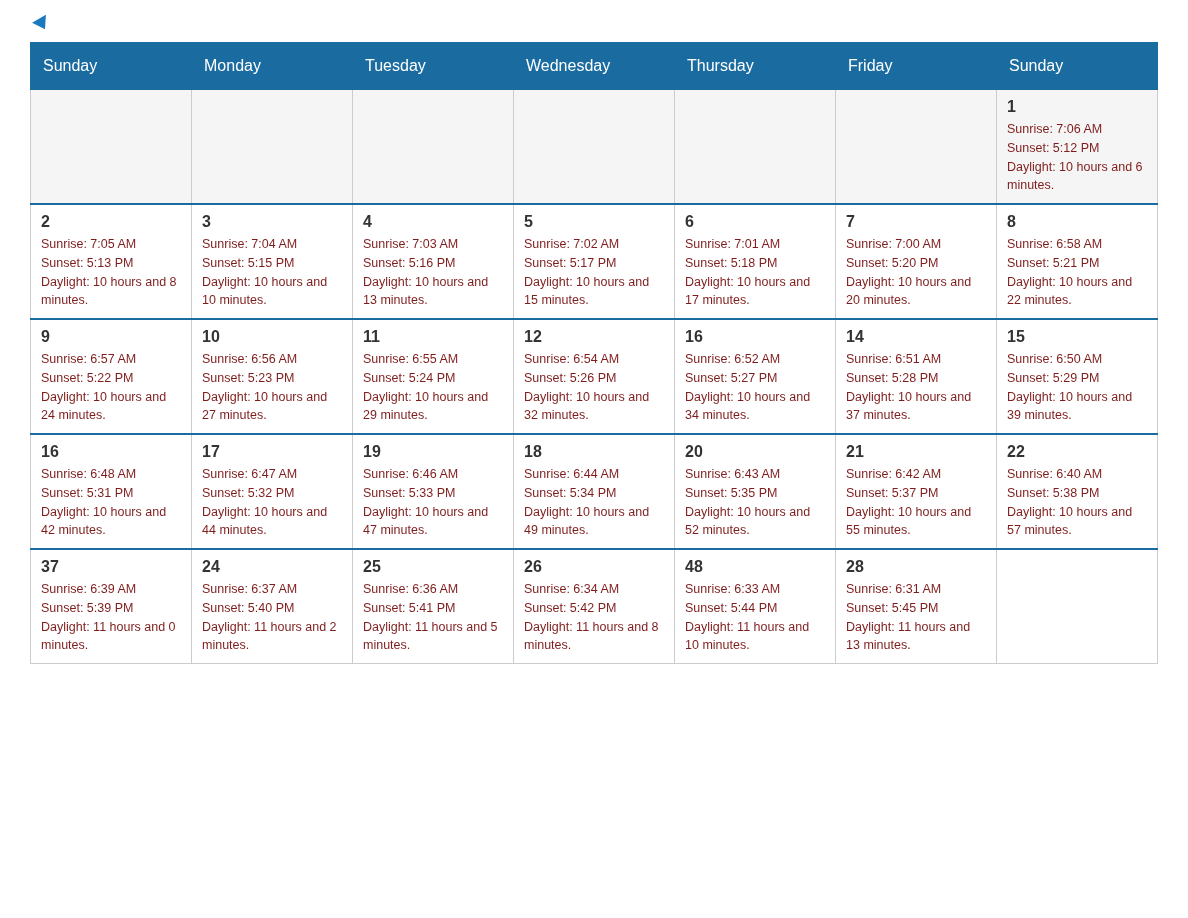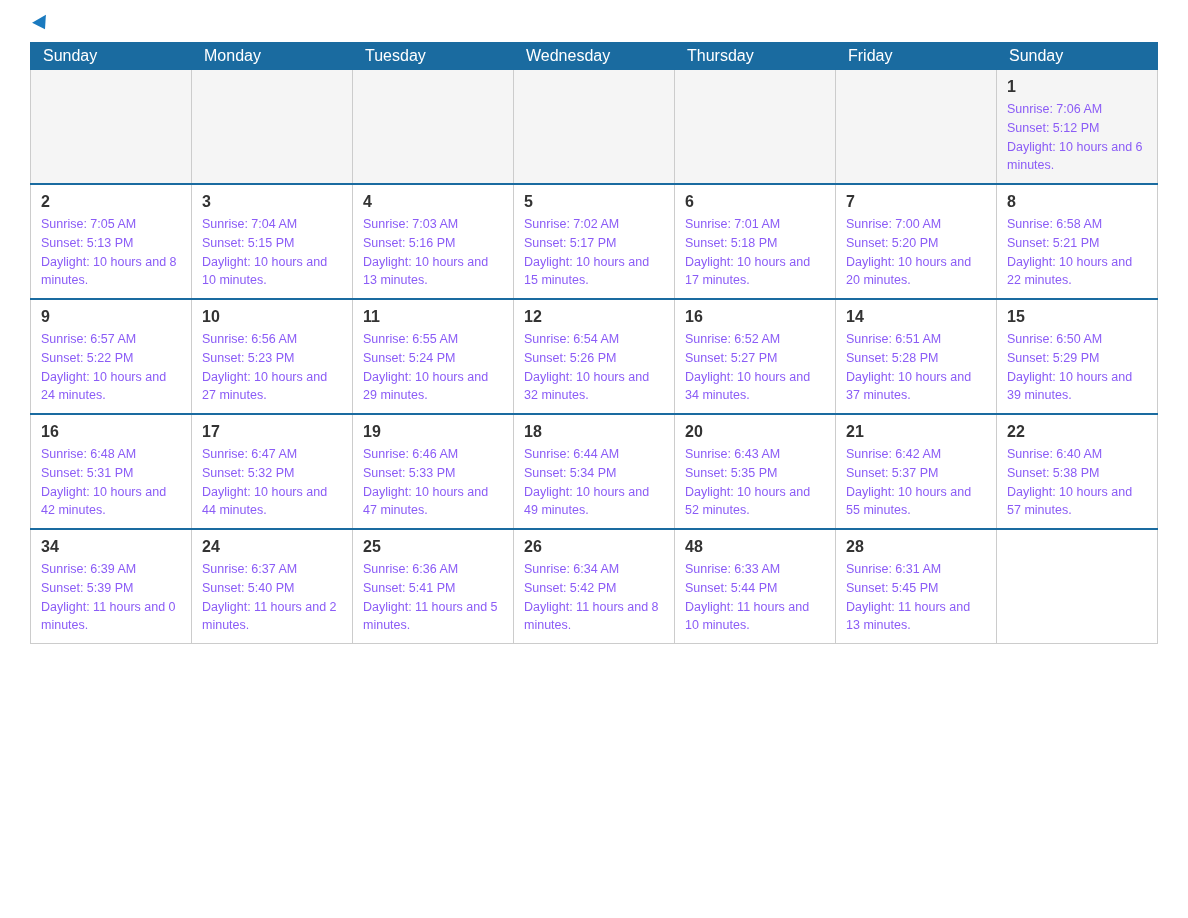--- a/index.html
+++ b/index.html
@@ -60,21 +60,21 @@
     .calendar {
       width: 100%;
       border-collapse: collapse;
       margin-top: 10px;
     }
     .calendar th {
       background-color: #1a6ba0;
       color: #fff;
       font-size: 16px;
       font-weight: normal;
-      padding: 4px 12px;
+      padding: 14px 12px;
       text-align: left;
       border: 1px solid #1a6ba0;
     }
     .calendar td {
       vertical-align: top;
       border: 1px solid #ccc;
       padding: 8px 10px;
       width: 14.28%;
       min-height: 110px;
       font-size: 13px;
@@ -86,21 +86,21 @@
     }
     .day-number {
       font-size: 16px;
       font-weight: bold;
       display: block;
       margin-bottom: 4px;
     }
     .day-info {
       font-size: 12.5px;
       line-height: 1.5;
-      color: #8b5cf6;
+      color: #7f1d1d;
     }
     .empty-cell {
       background-color: #f5f5f5;
     }
     .row-week td {
       border-top: 2px solid #1a6ba0;
     }
   </style>
 </head>
 <body>
@@ -229,21 +229,21 @@
           <span class="day-number">21</span>
           <div class="day-info">Sunrise: 6:42 AM<br>Sunset: 5:37 PM<br>Daylight: 10 hours and 55 minutes.</div>
         </td>
         <td>
           <span class="day-number">22</span>
           <div class="day-info">Sunrise: 6:40 AM<br>Sunset: 5:38 PM<br>Daylight: 10 hours and 57 minutes.</div>
         </td>
       </tr>
       <tr class="row-week">
         <td>
-          <span class="day-number">34</span>
+          <span class="day-number">37</span>
           <div class="day-info">Sunrise: 6:39 AM<br>Sunset: 5:39 PM<br>Daylight: 11 hours and 0 minutes.</div>
         </td>
         <td>
           <span class="day-number">24</span>
           <div class="day-info">Sunrise: 6:37 AM<br>Sunset: 5:40 PM<br>Daylight: 11 hours and 2 minutes.</div>
         </td>
         <td>
           <span class="day-number">25</span>
           <div class="day-info">Sunrise: 6:36 AM<br>Sunset: 5:41 PM<br>Daylight: 11 hours and 5 minutes.</div>
         </td>

